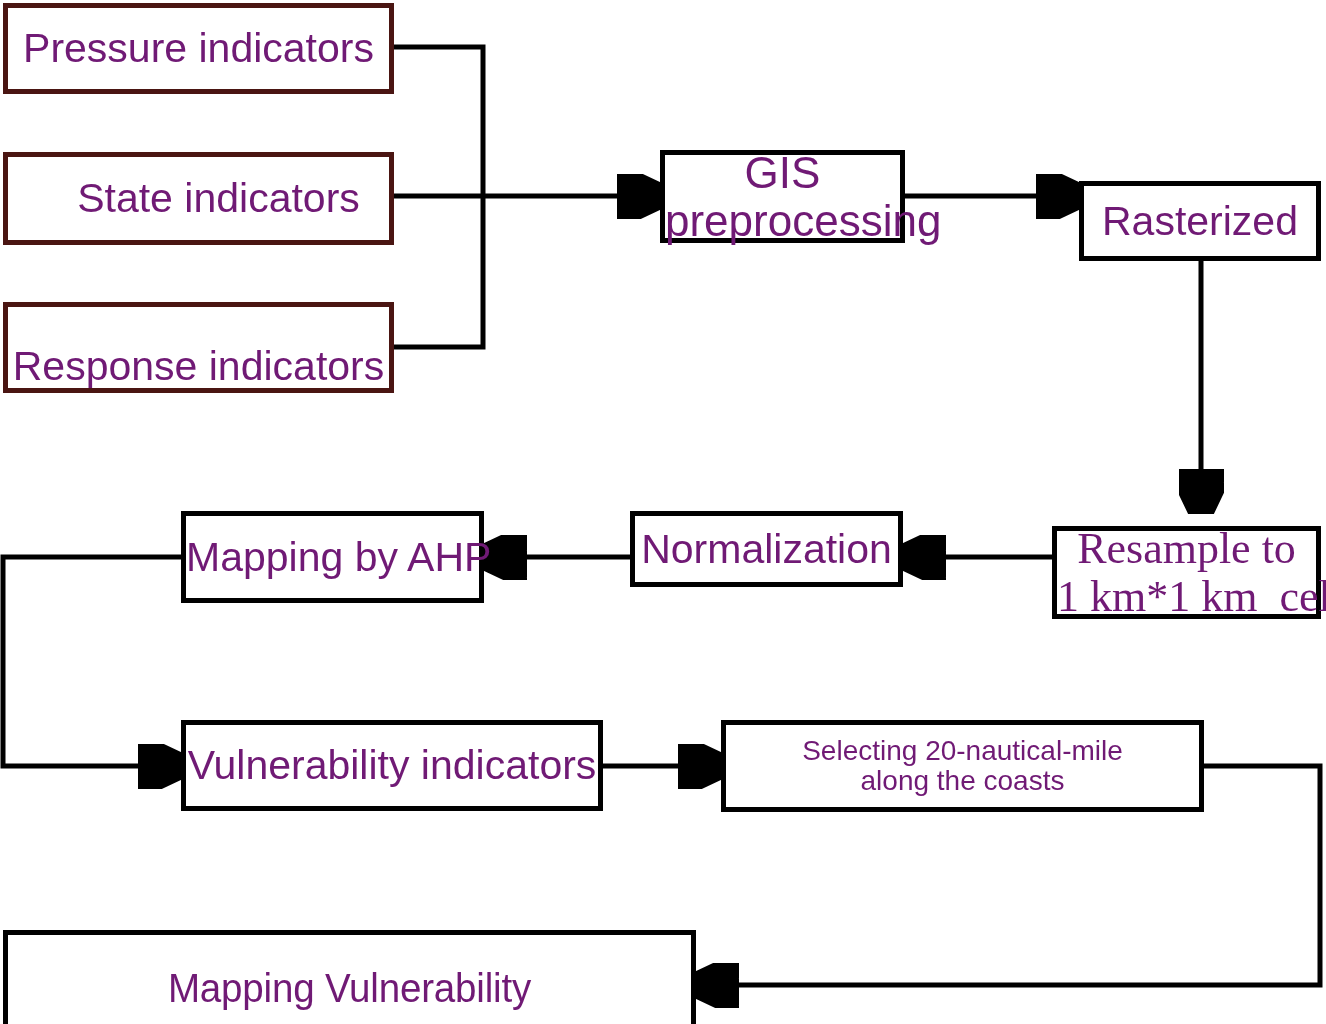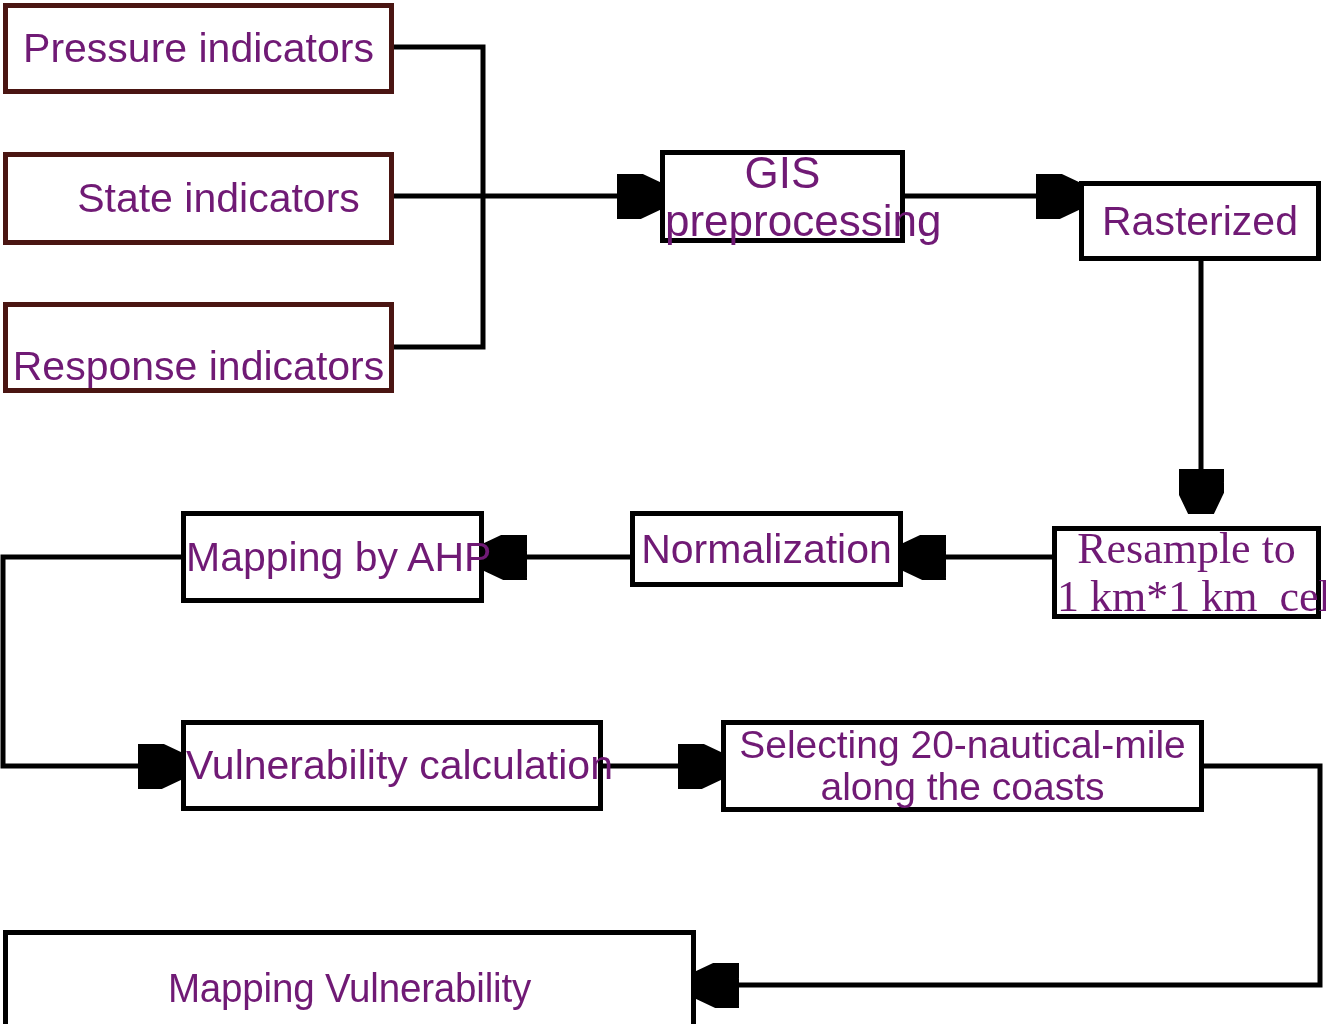--- a/index.html
+++ b/index.html
@@ -51,21 +51,21 @@
     z-index: 1;
     pointer-events: none;
   }
   svg.wires line, svg.wires polyline, svg.wires path {
     stroke: #000000;
     stroke-width: 5;
     fill: none;
   }
   .f41 { font-size: 41px; }
   .f40 { font-size: 44px; }
-  .f39 { font-size: 39px; }
+  .f39 { font-size: 28px; }
   .condense { letter-spacing: -0.2px; transform: scaleX(0.94); transform-origin: center; display:inline-block; }
 </style>
 </head>
 <body>
 
 <div id="canvas">
 
   <svg class="wires" viewBox="0 0 1326 1024">
     <defs>
       <marker id="arrowR" markerWidth="9" markerHeight="9" refX="7.6" refY="4.5" orient="auto" markerUnits="strokeWidth">
@@ -128,21 +128,21 @@
 
   <div class="node plain f41" style="left:630px; top:511px; width:273px; height:76px;">
     <span class="node-label">Normalization</span>
   </div>
 
   <div class="node plain f41" style="left:181px; top:511px; width:303px; height:92px;">
     <span class="node-label">Mapping by AHP</span>
   </div>
 
   <div class="node plain f41" style="left:181px; top:720px; width:422px; height:91px;">
-    <span class="node-label">Vulnerability calculation</span>
+    <span class="node-label">Vulnerability indicators</span>
   </div>
 
   <div class="node plain f39" style="left:721px; top:720px; width:483px; height:92px;">
     <span class="node-label">Selecting 20-nautical-mile
 along the coasts</span>
   </div>
 
   <div class="node plain f41" style="left:3px; top:930px; width:693px; height:117px;">
     <span class="node-label condense">Mapping Vulnerability</span>
   </div>

